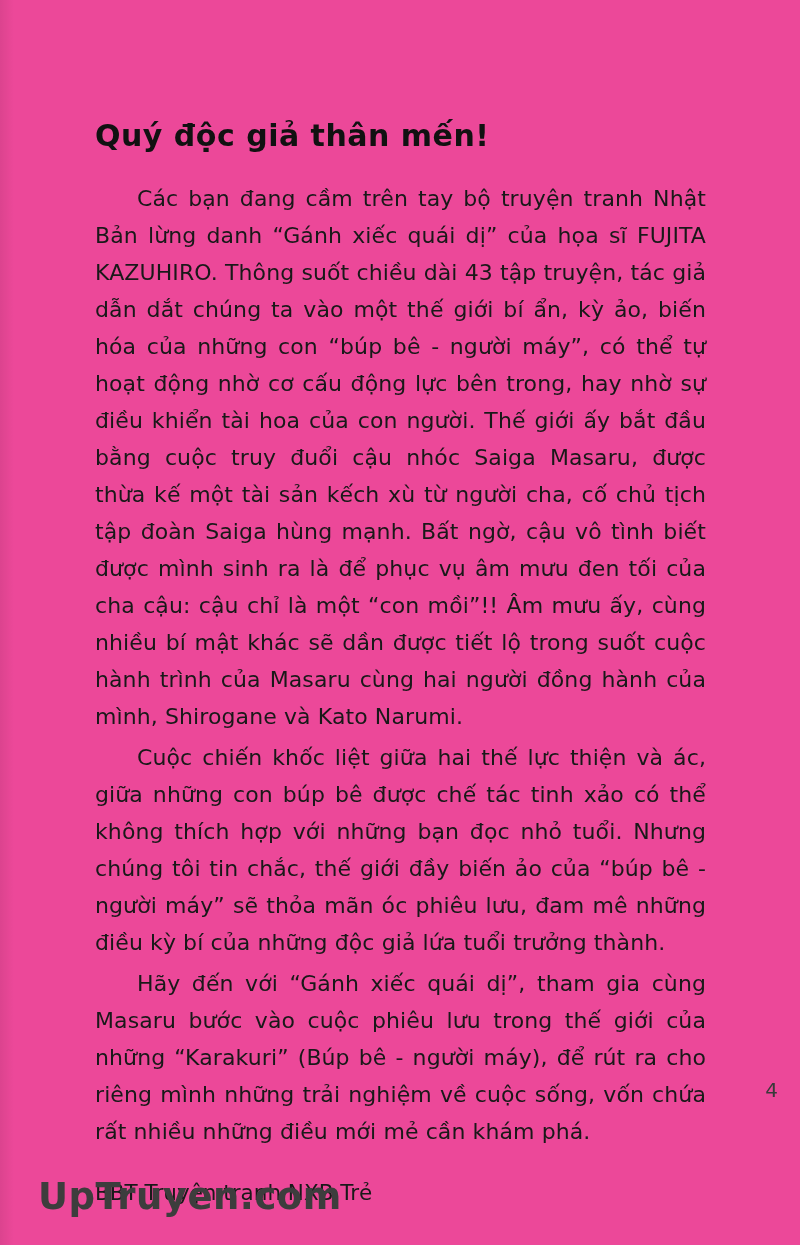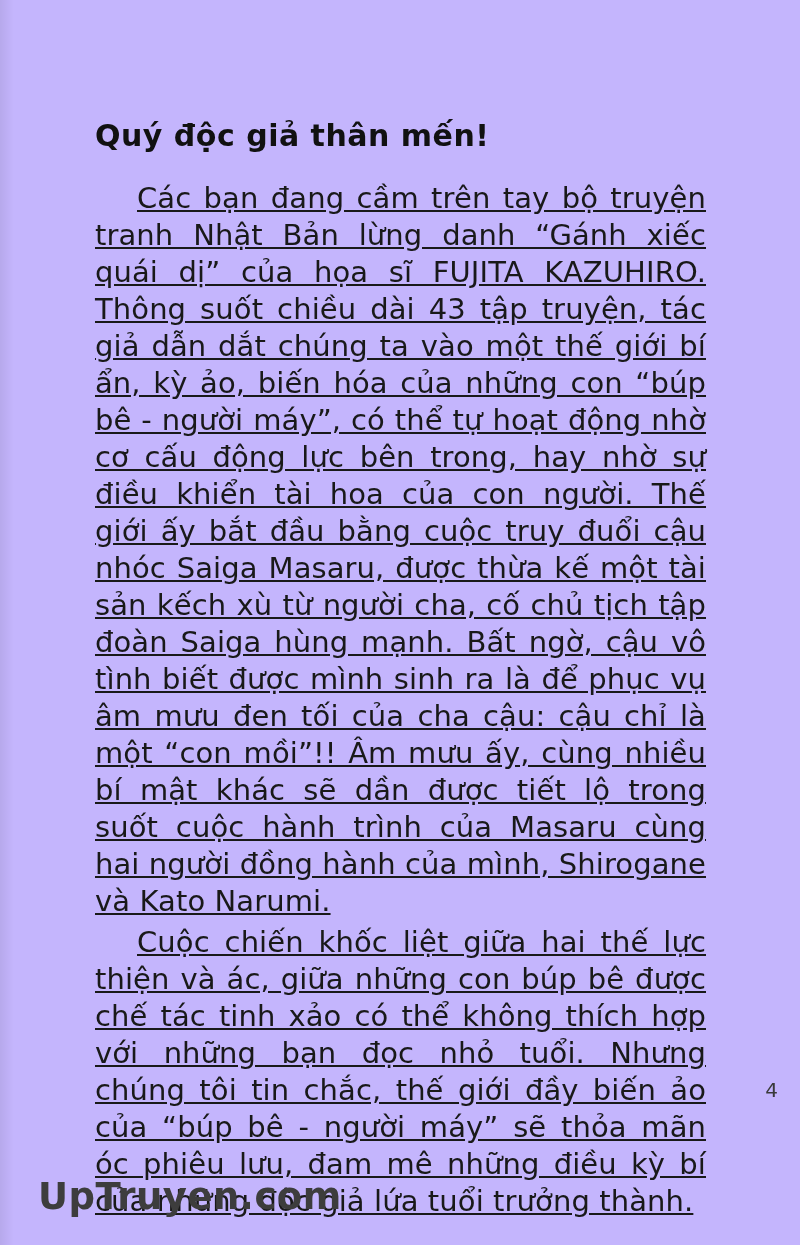--- a/index.html
+++ b/index.html
@@ -12,50 +12,49 @@
     height: 1245px;
     position: relative;
     overflow: hidden;
     font-family: "DejaVu Sans", sans-serif;
     color: #1b1b1b;
   }
 
   .page {
     position: absolute;
     inset: 0;
-    background: #c4b5fd;
+    background: #ec4899;
   }
 
   .content {
     position: absolute;
     left: 95px;
     top: 118px;
     width: 615px;
   }
 
   .heading {
     font-family: "DejaVu Sans", sans-serif;
     font-size: 30px;
     font-weight: 700;
     letter-spacing: 0.5px;
     color: #111111;
     margin: 0 0 26px 0;
     line-height: 1.2;
   }
 
   .para {
-    font-size: 29px;
+    font-size: 22px;
     line-height: 37px;
     text-align: justify;
     text-justify: inter-word;
     margin: 0 4px 4px 0;
     text-indent: 42px;
     color: #191919;
     letter-spacing: 0.1px;
-    text-decoration: underline;
   }
 
   .para:last-of-type {
     margin-bottom: 0;
   }
 
   .signature {
     margin-top: 26px;
     font-size: 21.5px;
     line-height: 34px;
@@ -102,20 +101,21 @@
   <div class="edge-shadow"></div>
 
   <div class="content">
 
     <h1 class="heading">Quý độc giả thân mến!</h1>
 
     <p class="para">Các bạn đang cầm trên tay bộ truyện tranh Nhật Bản lừng danh “Gánh xiếc quái dị” của họa sĩ FUJITA KAZUHIRO. Thông suốt chiều dài 43 tập truyện, tác giả dẫn dắt chúng ta vào một thế giới bí ẩn, kỳ ảo, biến hóa của những con “búp bê - người máy”, có thể tự hoạt động nhờ cơ cấu động lực bên trong, hay nhờ sự điều khiển tài hoa của con người. Thế giới ấy bắt đầu bằng cuộc truy đuổi cậu nhóc Saiga Masaru, được thừa kế một tài sản kếch xù từ người cha, cố chủ tịch tập đoàn Saiga hùng mạnh. Bất ngờ, cậu vô tình biết được mình sinh ra là để phục vụ âm mưu đen tối của cha cậu: cậu chỉ là một “con mồi”!! Âm mưu ấy, cùng nhiều bí mật khác sẽ dần được tiết lộ trong suốt cuộc hành trình của Masaru cùng hai người đồng hành của mình, Shirogane và Kato Narumi.</p>
 
     <p class="para">Cuộc chiến khốc liệt giữa hai thế lực thiện và ác, giữa những con búp bê được chế tác tinh xảo có thể không thích hợp với những bạn đọc nhỏ tuổi. Nhưng chúng tôi tin chắc, thế giới đầy biến ảo của “búp bê - người máy” sẽ thỏa mãn óc phiêu lưu, đam mê những điều kỳ bí của những độc giả lứa tuổi trưởng thành.</p>
 
+    <p class="para">Hãy đến với “Gánh xiếc quái dị”, tham gia cùng Masaru bước vào cuộc phiêu lưu trong thế giới của những “Karakuri” (Búp bê - người máy), để rút ra cho riêng mình những   trải nghiệm về cuộc sống, vốn chứa rất nhiều những điều mới mẻ cần khám phá.</p>
 
     <div class="signature">BBT Truyện tranh NXB Trẻ</div>
 
   </div>
 
   <div class="page-marker">4</div>
 
   <div class="watermark">UpTruyen.com</div>
 
 </div>

